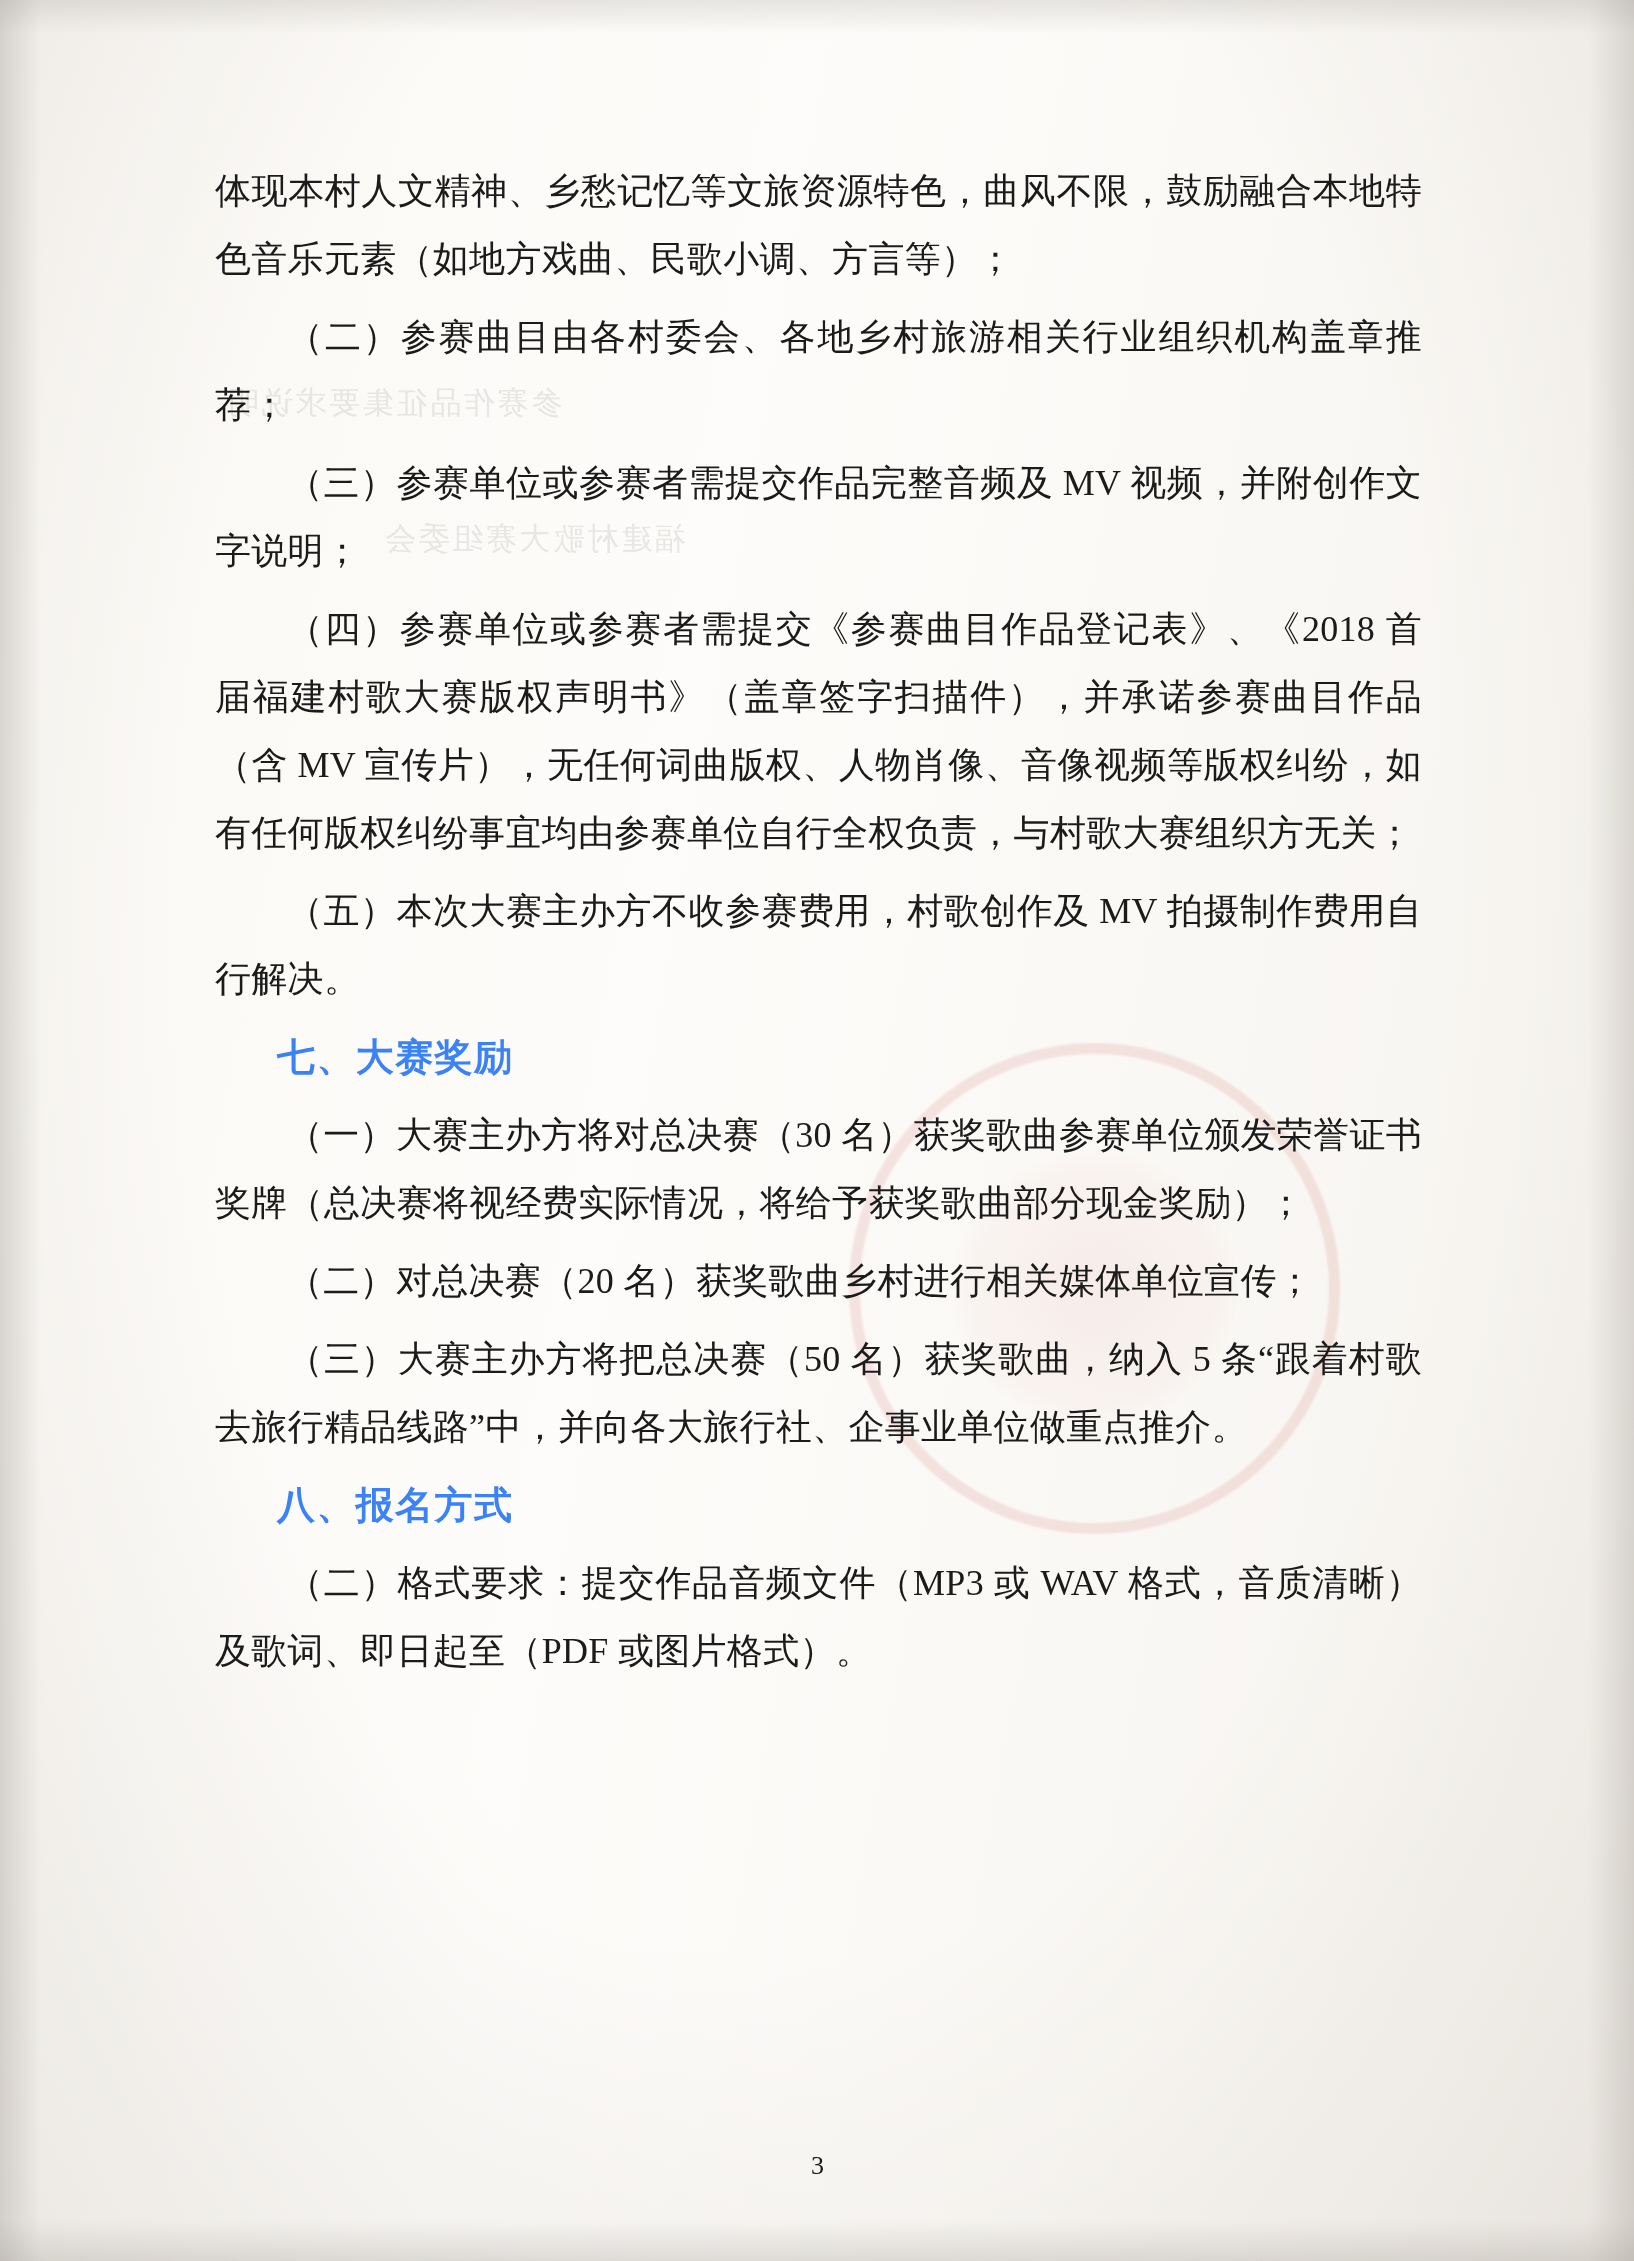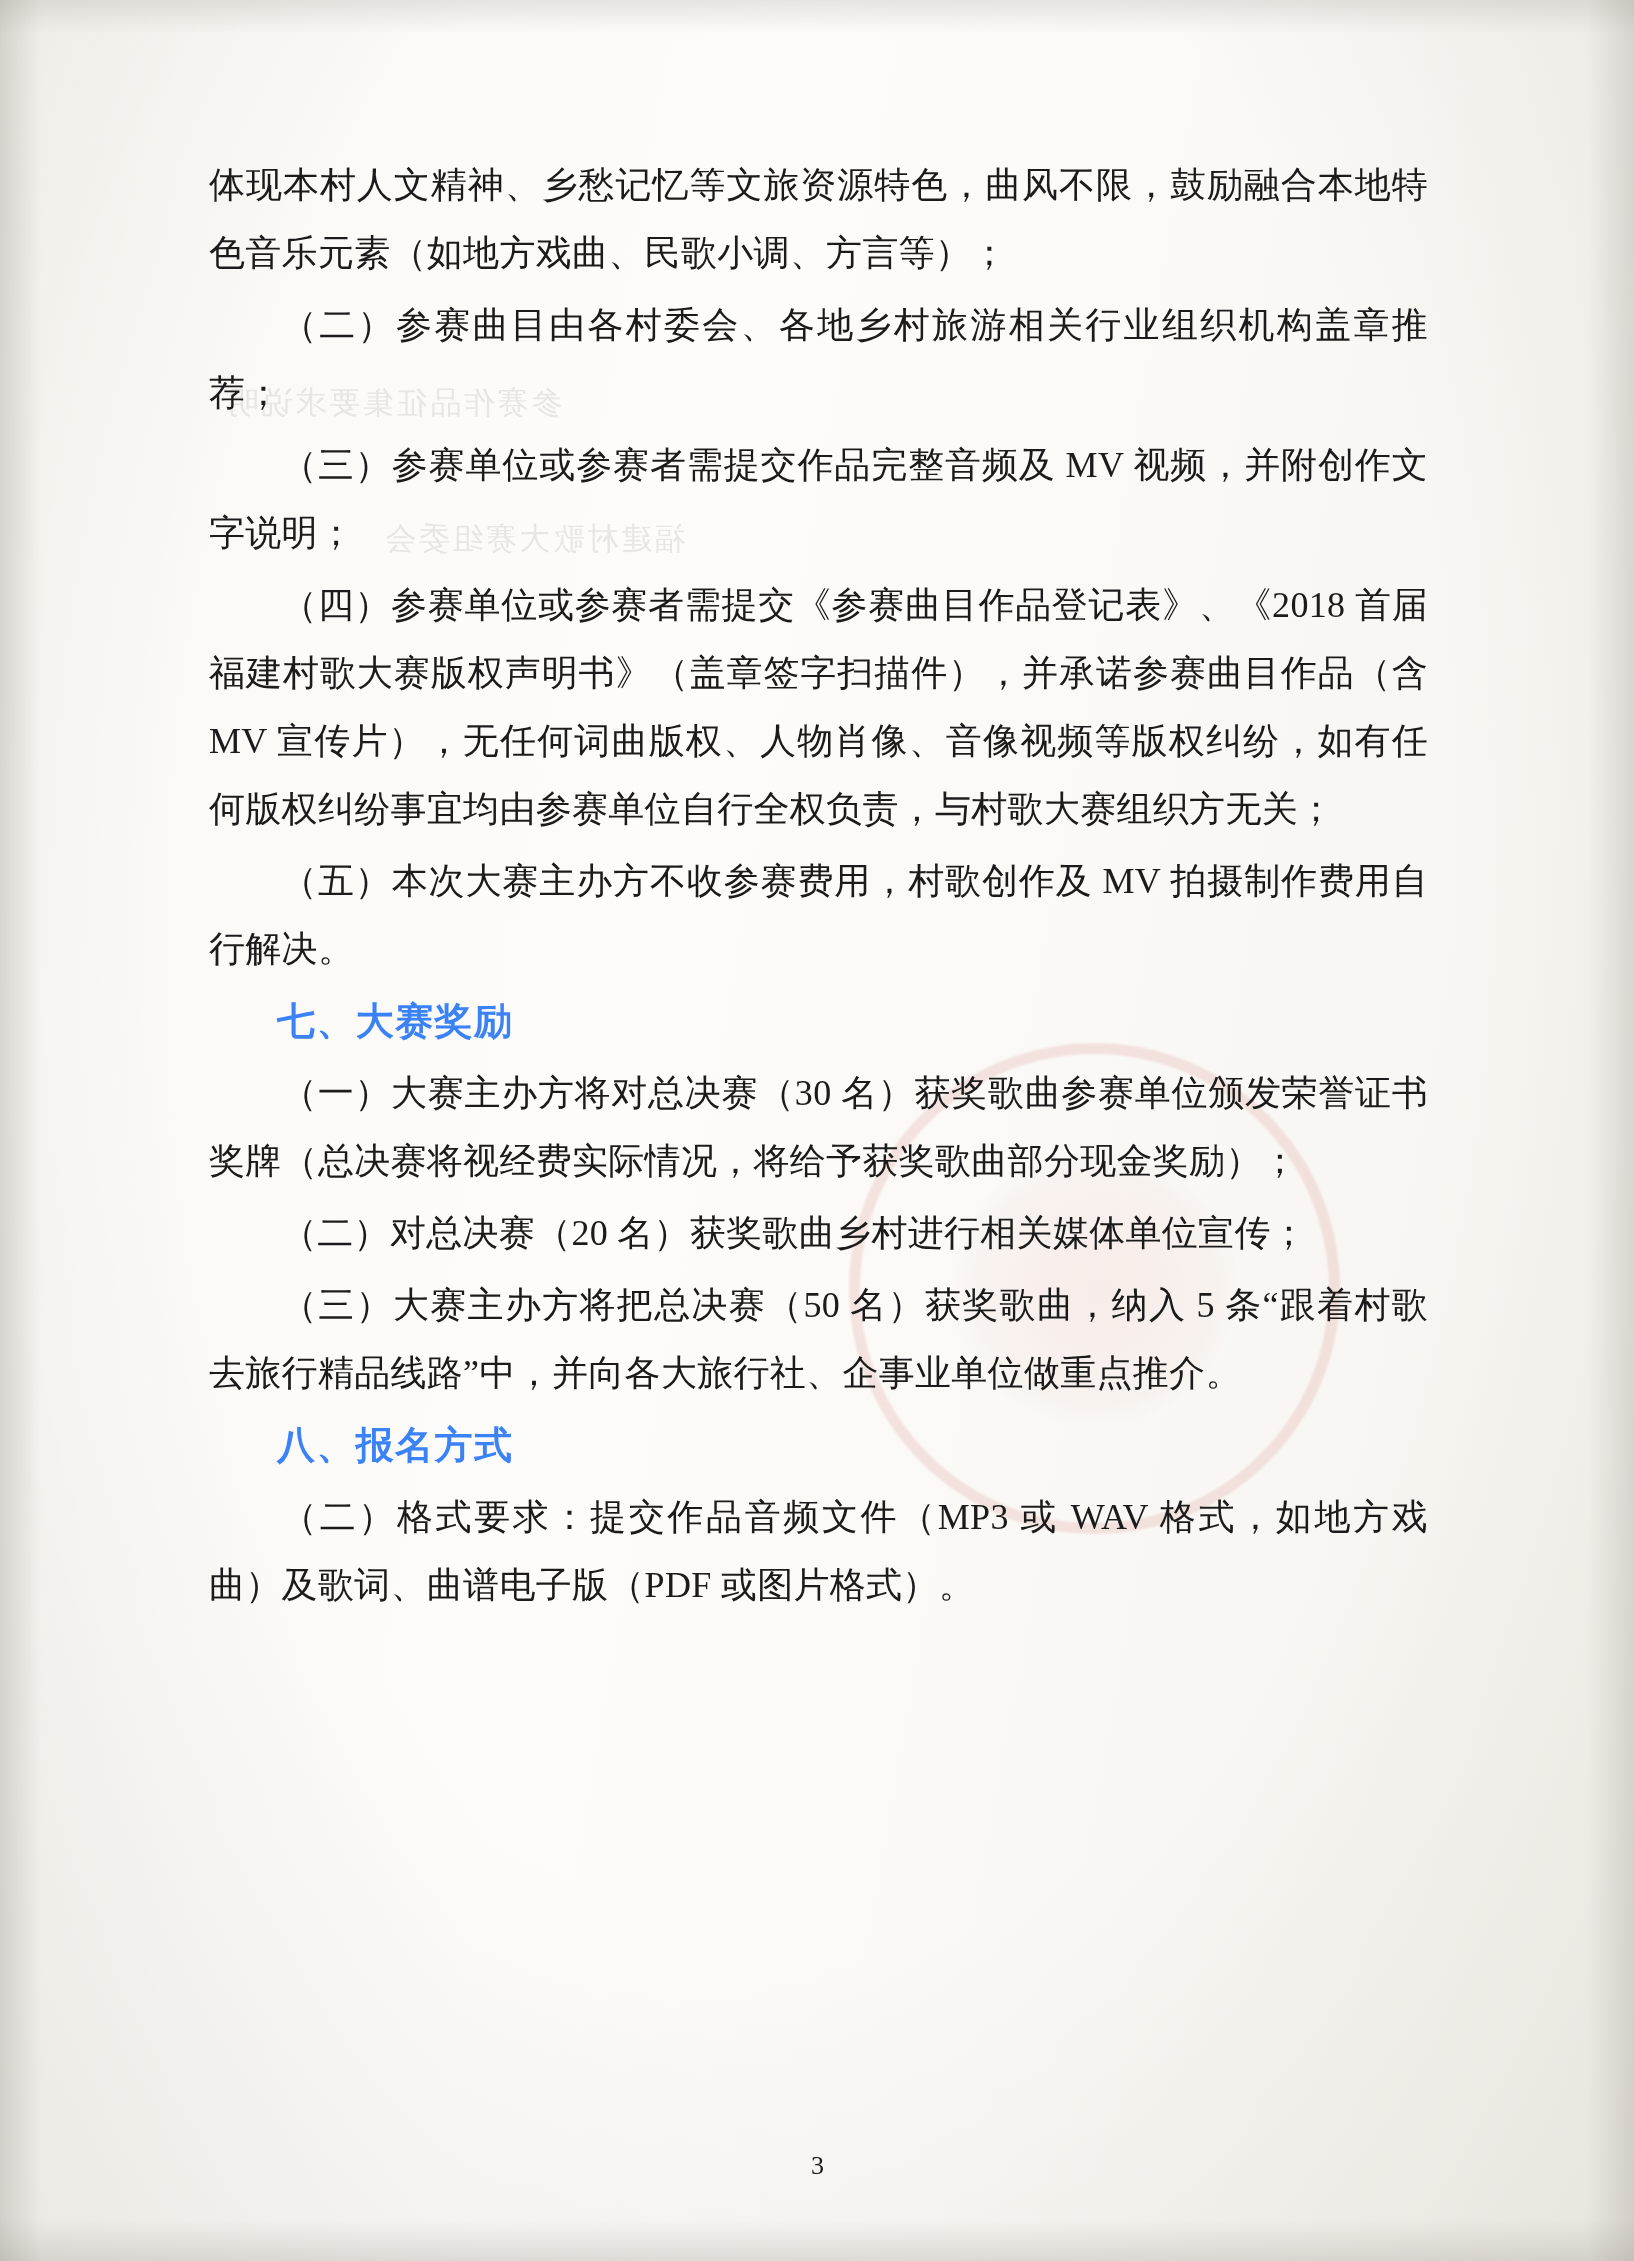--- a/index.html
+++ b/index.html
@@ -86,21 +86,21 @@
   }
 
   .content {
     position: absolute;
     left: 205px;
     top: 147px;
     width: 1227px;
   }
 
   p.line {
-    margin: 4px;
+    margin: 10px;
     font-size: 36px;
     line-height: 68px;
     color: #1b1b1b;
     letter-spacing: 0.3px;
     text-align: justify;
     text-justify: inter-ideograph;
     white-space: pre-wrap;
   }
   p.indent {
     text-indent: 72px;
@@ -147,19 +147,19 @@
     <p class="line">体现本村人文精神、乡愁记忆等文旅资源特色，曲风不限，鼓励融合本地特色音乐元素（如地方戏曲、民歌小调、方言等）；</p>
     <p class="line indent">（二）参赛曲目由各村委会、各地乡村旅游相关行业组织机构盖章推荐；</p>
     <p class="line indent">（三）参赛单位或参赛者需提交作品完整音频及 MV 视频，并附创作文字说明；</p>
     <p class="line indent">（四）参赛单位或参赛者需提交《参赛曲目作品登记表》、《2018 首届福建村歌大赛版权声明书》（盖章签字扫描件），并承诺参赛曲目作品（含 MV 宣传片），无任何词曲版权、人物肖像、音像视频等版权纠纷，如有任何版权纠纷事宜均由参赛单位自行全权负责，与村歌大赛组织方无关；</p>
     <p class="line indent">（五）本次大赛主办方不收参赛费用，村歌创作及 MV 拍摄制作费用自行解决。</p>
     <p class="heading">七、大赛奖励</p>
     <p class="line indent">（一）大赛主办方将对总决赛（30 名）获奖歌曲参赛单位颁发荣誉证书奖牌（总决赛将视经费实际情况，将给予获奖歌曲部分现金奖励）；</p>
     <p class="line indent">（二）对总决赛（20 名）获奖歌曲乡村进行相关媒体单位宣传；</p>
     <p class="line indent">（三）大赛主办方将把总决赛（50 名）获奖歌曲，纳入 5 条“跟着村歌去旅行精品线路”中，并向各大旅行社、企事业单位做重点推介。</p>
     <p class="heading">八、报名方式</p>
-    <p class="line indent">（二）格式要求：提交作品音频文件（MP3 或 WAV 格式，如地方戏曲）及歌词、曲谱电子版（PDF 或图片格式）。</p>
+    <p class="line indent">（二）格式要求：提交作品音频文件（MP3 或 WAV 格式，音质清晰）及歌词、即日起至（PDF 或图片格式）。</p>
   </div>
 
   <div class="page-number">3</div>
 
 </div>
 
 
 </body></html>

